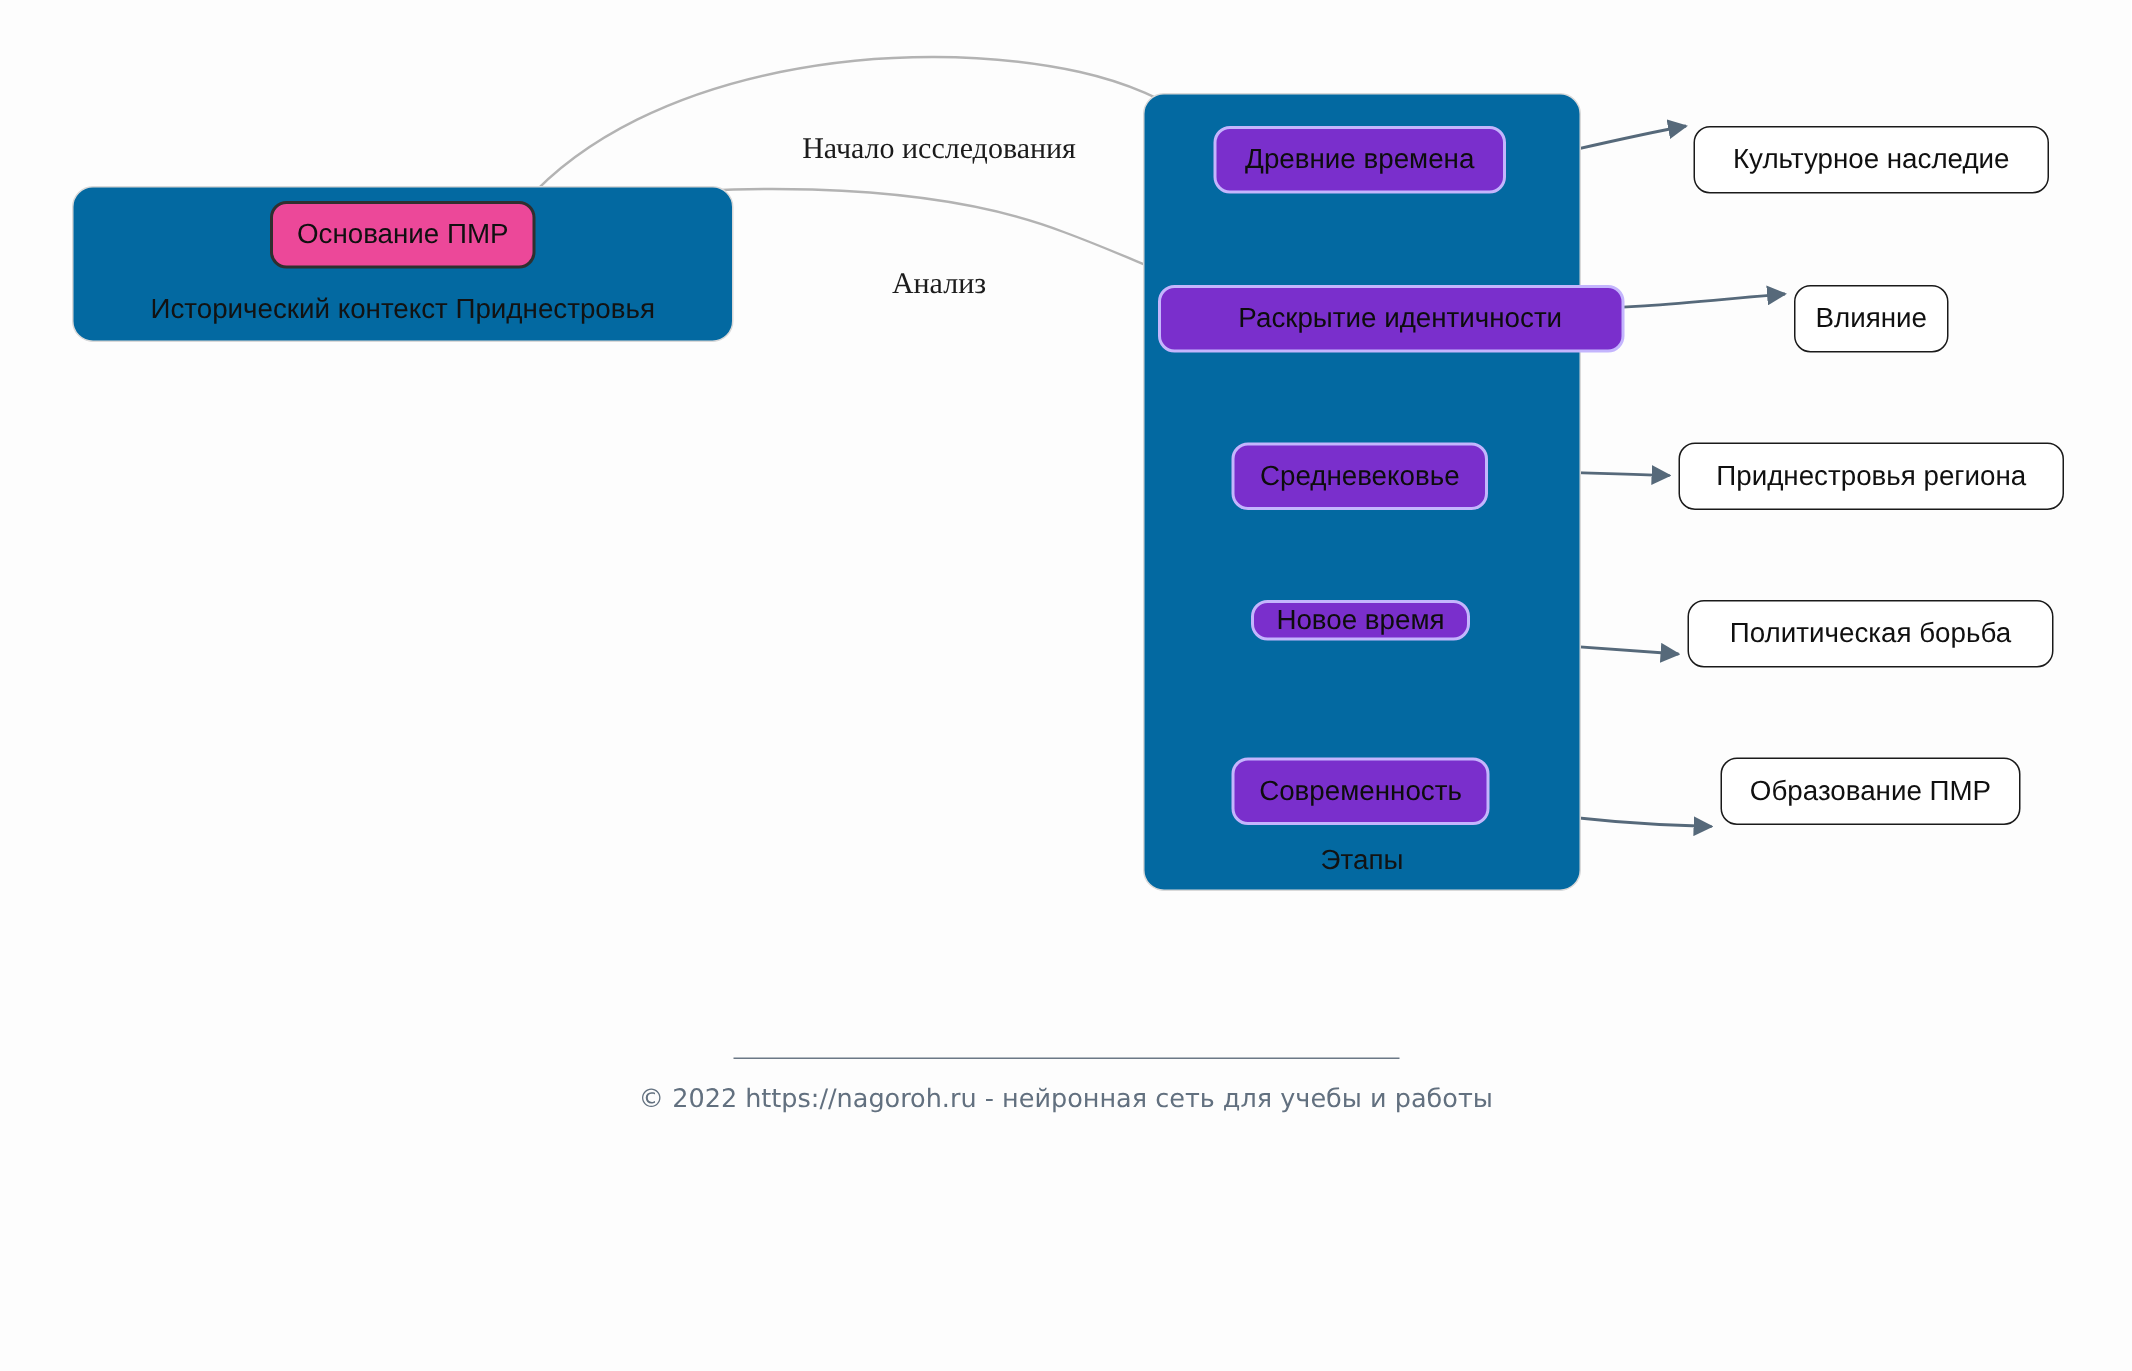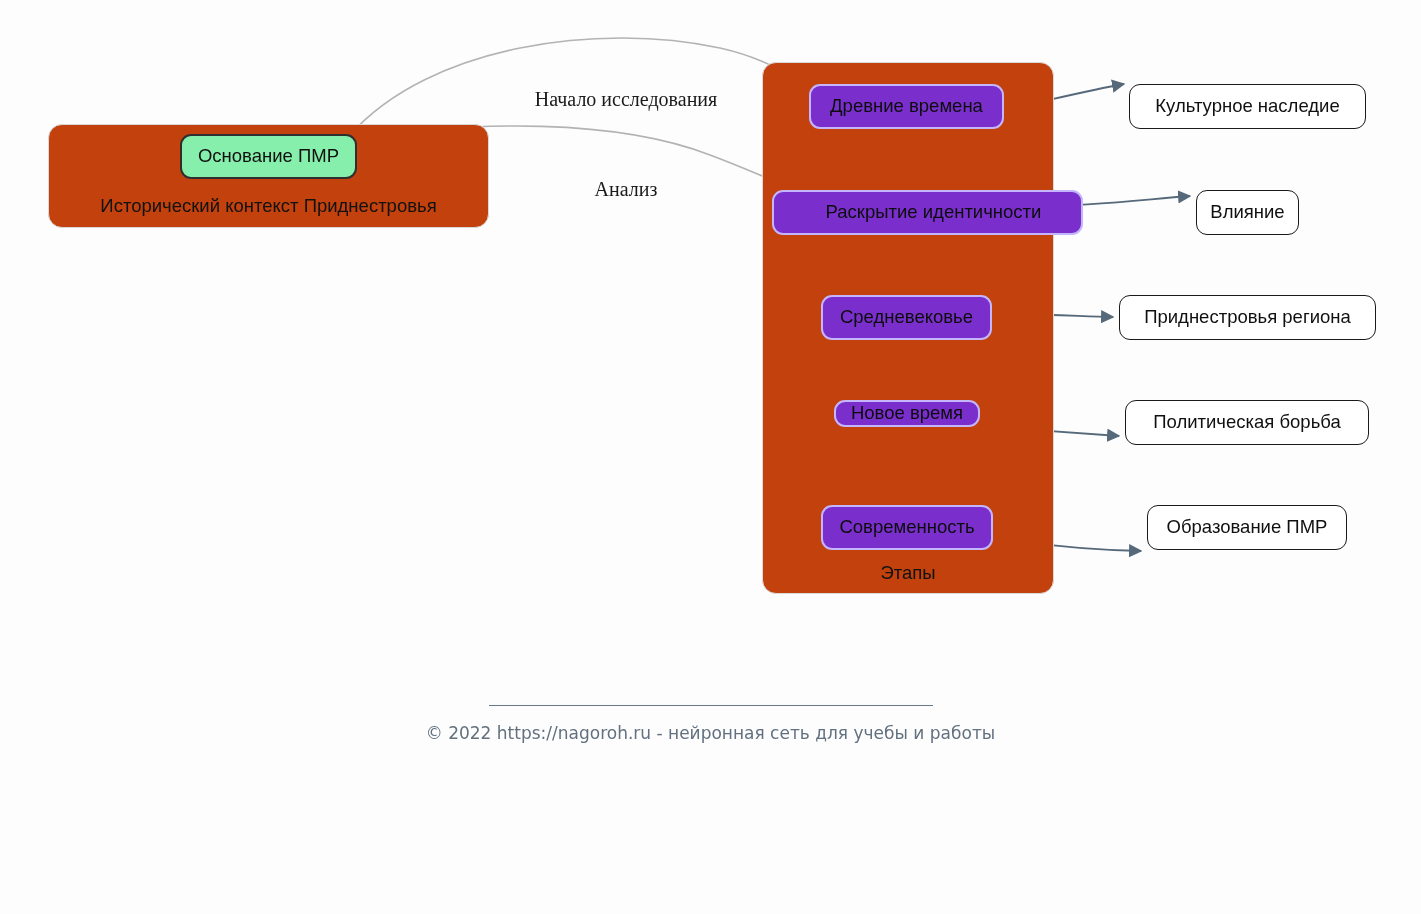--- a/index.html
+++ b/index.html
@@ -20,21 +20,21 @@
     left: 0; top: 0;
     width: 1421px;
     height: 914px;
     pointer-events: none;
   }
 
   
   .cluster {
     position: absolute;
     box-sizing: border-box;
-    background: #c2410c;
+    background: #0369a1;
     border: 1.3px solid #d9d9d9;
     border-radius: 14px;
   }
   .cluster-label {
     position: absolute;
     left: 0;
     right: 0;
     text-align: center;
     font-size: 18.5px;
     color: #121212;
@@ -49,21 +49,21 @@
     display: flex;
     align-items: center;
     justify-content: center;
     border-radius: 11px;
     font-size: 18.5px;
     line-height: 1;
     white-space: nowrap;
     font-family: "Liberation Sans", sans-serif;
   }
   .node-green {
-    background: #86efac;
+    background: #ec4899;
     border: 2px solid #2f2f2f;
     color: #101010;
   }
   .node-purple {
     background: #7a2fcc;
     border: 2px solid #c4b5fd;
     color: #0d0d0d;
   }
   .node-plain {
     background: #ffffff;

